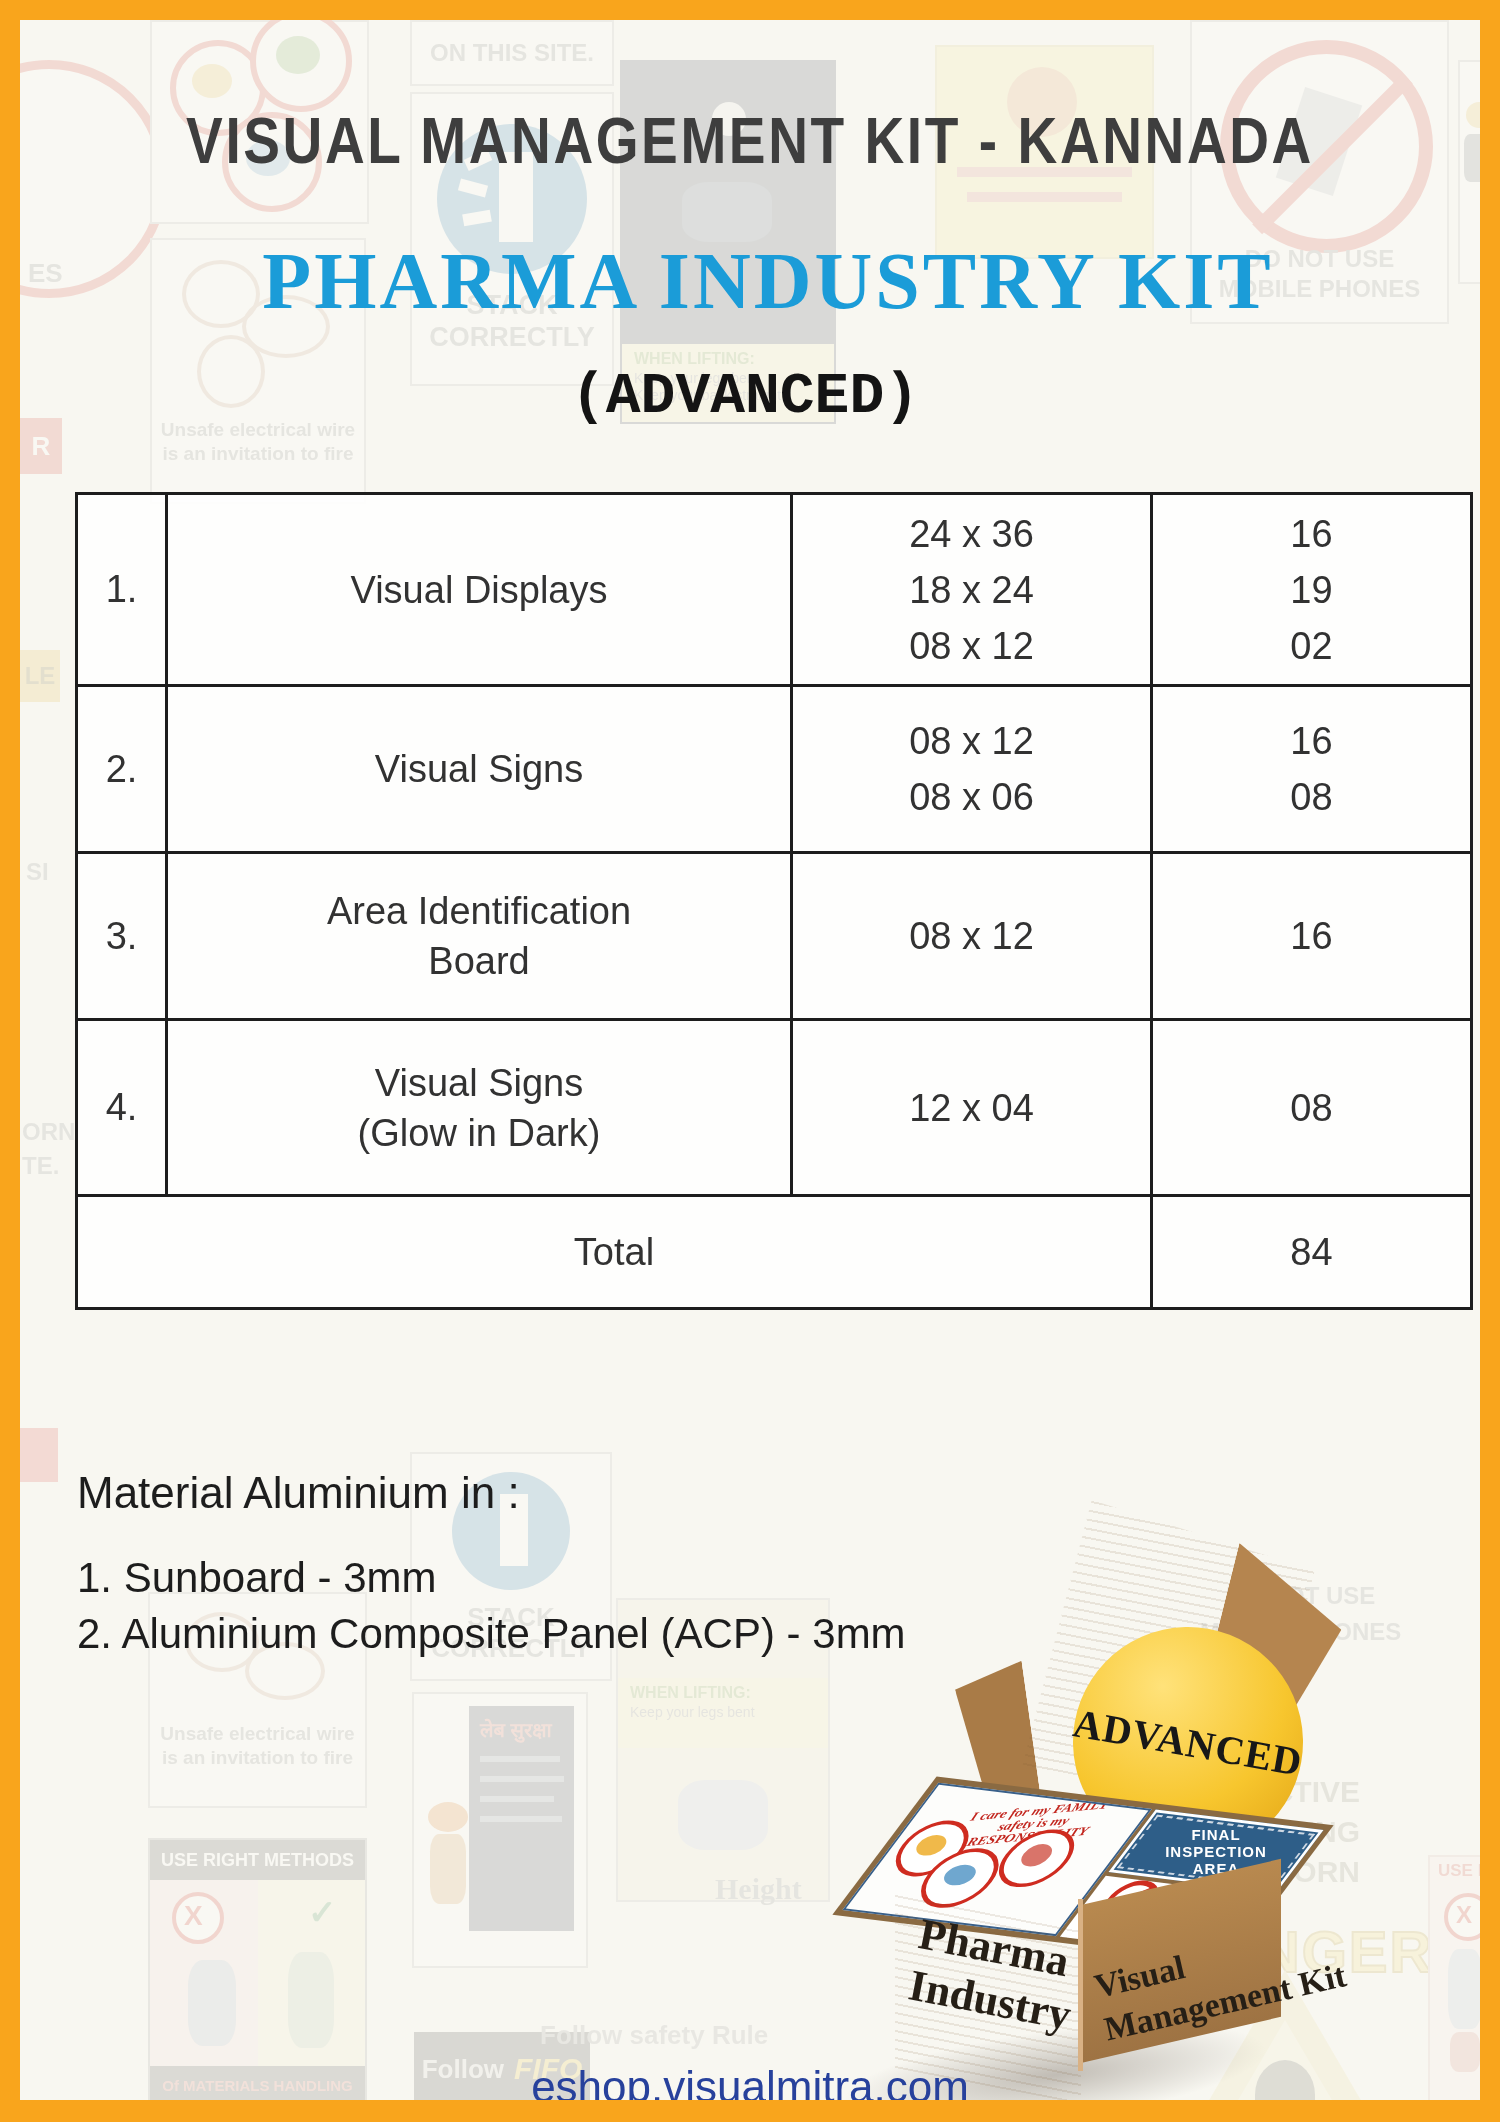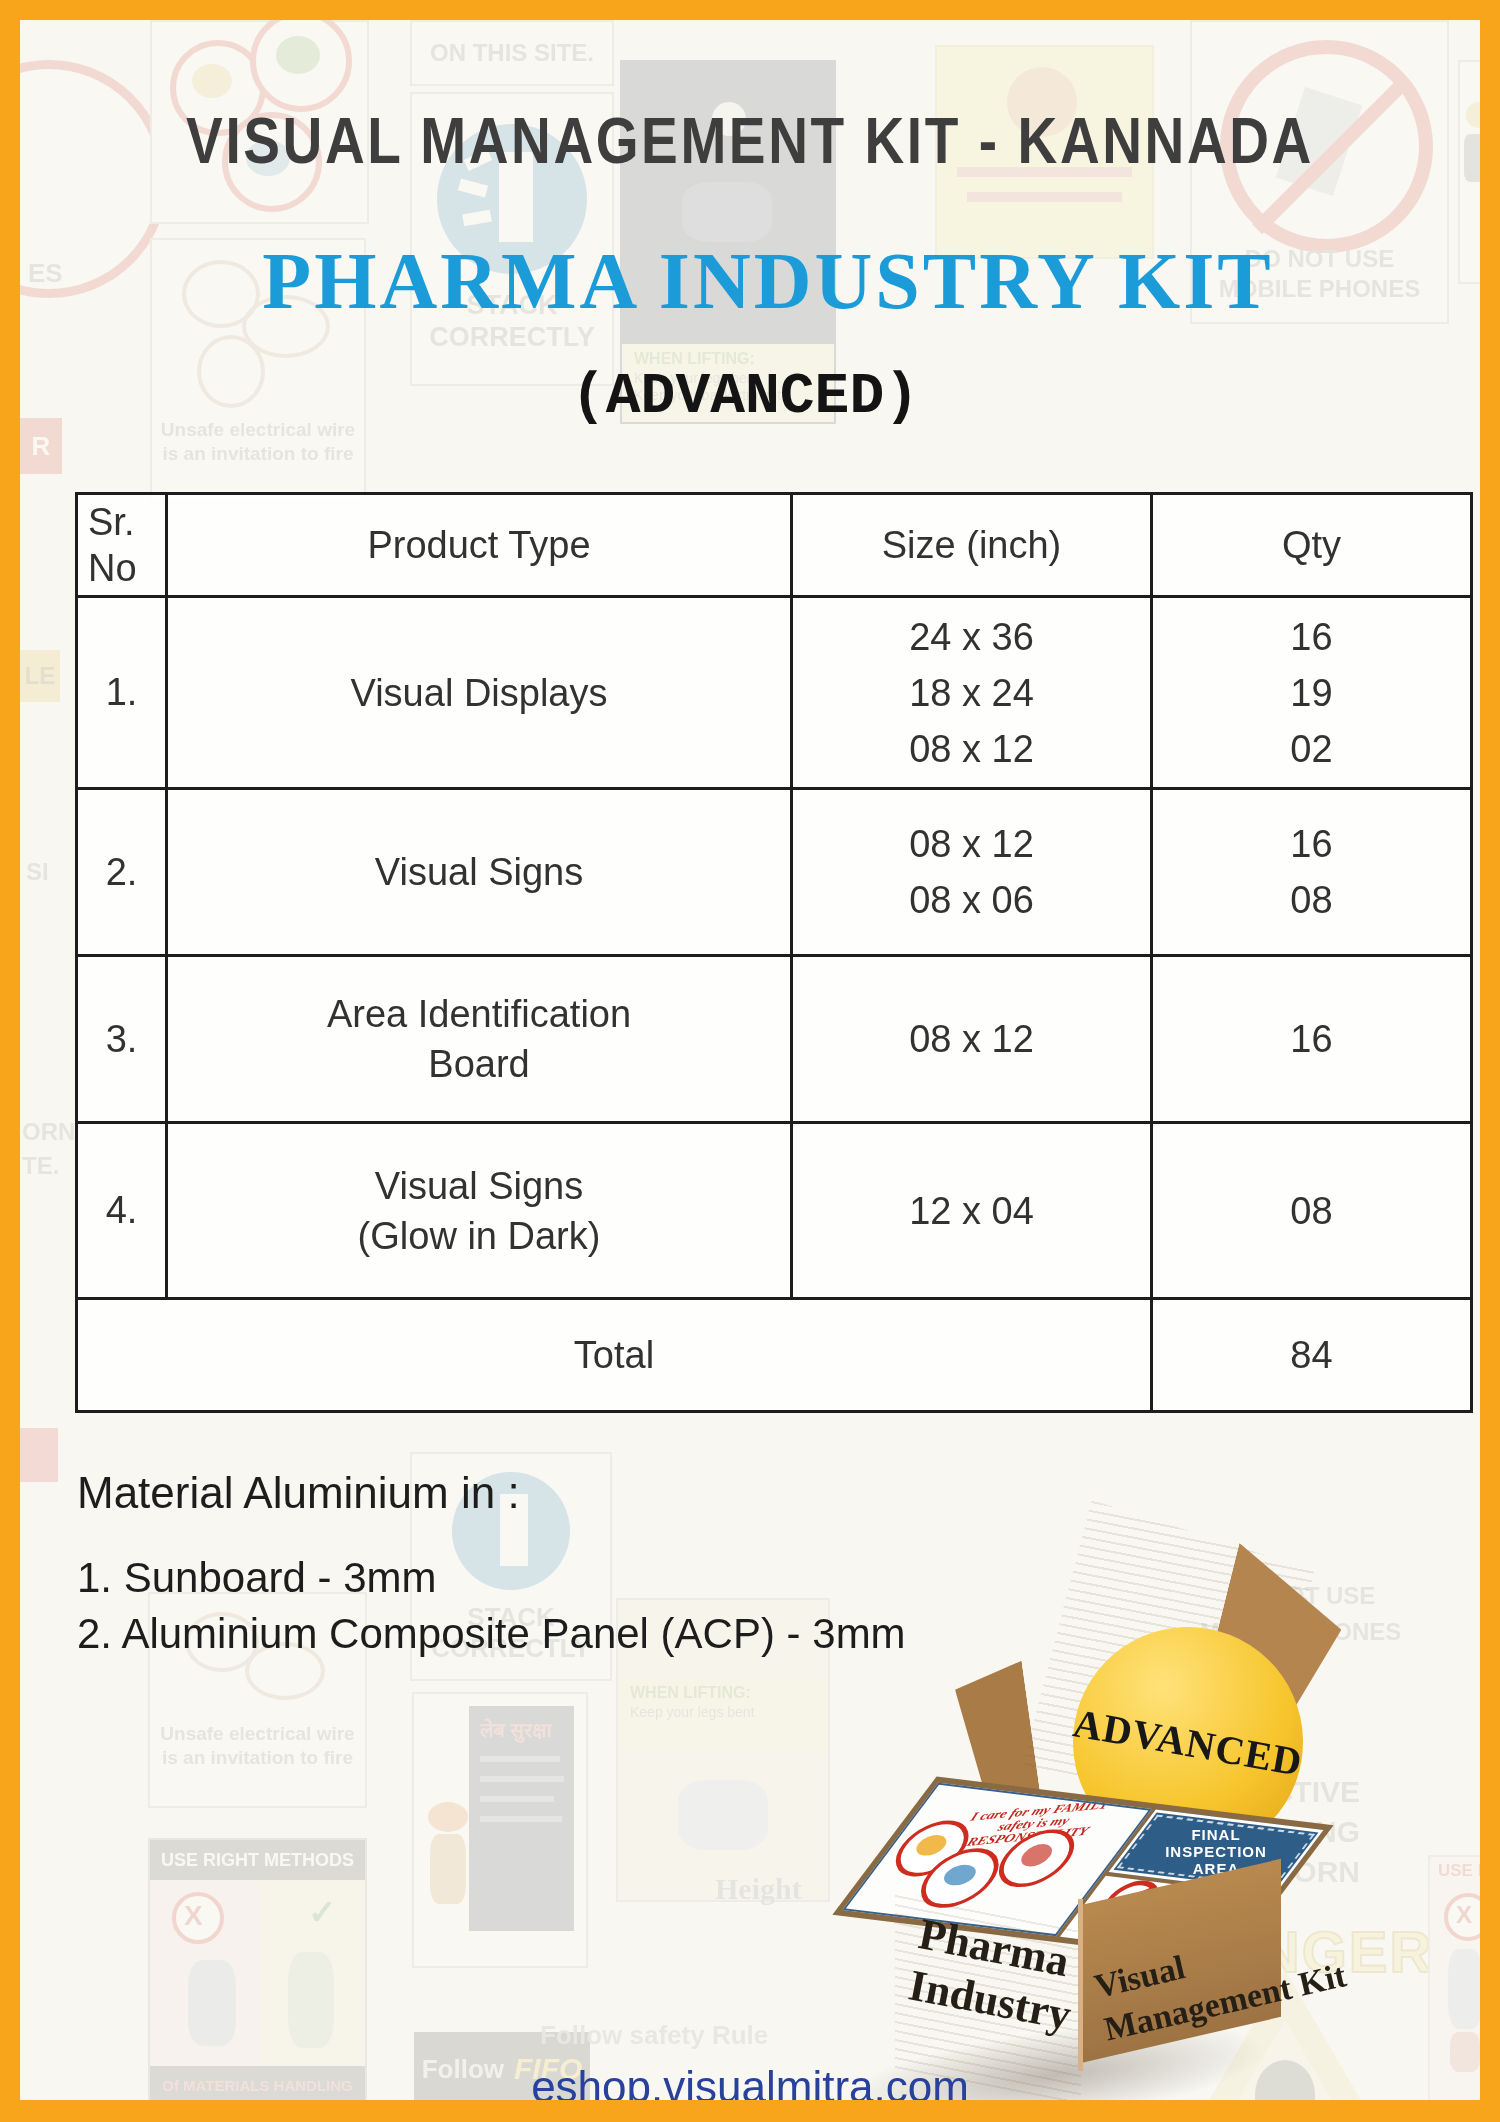--- a/index.html
+++ b/index.html
@@ -285,31 +285,20 @@
     <div class="edition">(ADVANCED)</div>
 
     <table class="kit">
       <colgroup>
         <col class="col-sr">
           <col class="col-prod">
           <col class="col-size">
           <col class="col-qty">
       </colgroup>
       <tbody>
-          <tr class="hrow">
-        <th class="hdr">
-          <div style="line-height:46px;text-align:left;padding-left:10px;">
-            <div>Sr.</div>
-            <div>No</div>
-          </div>
-        </th>
-        <th class="hdr">Product Type</th>
-        <th class="hdr">Size (inch)</th>
-        <th class="hdr">Qty</th>
-      </tr>
 
       <tr class="r1">
         <td>1.</td>
         <td>
           <div class="plines">
                 <div>Visual Displays</div>
               </div>
         </td>
         <td>
           <div class="lines">

